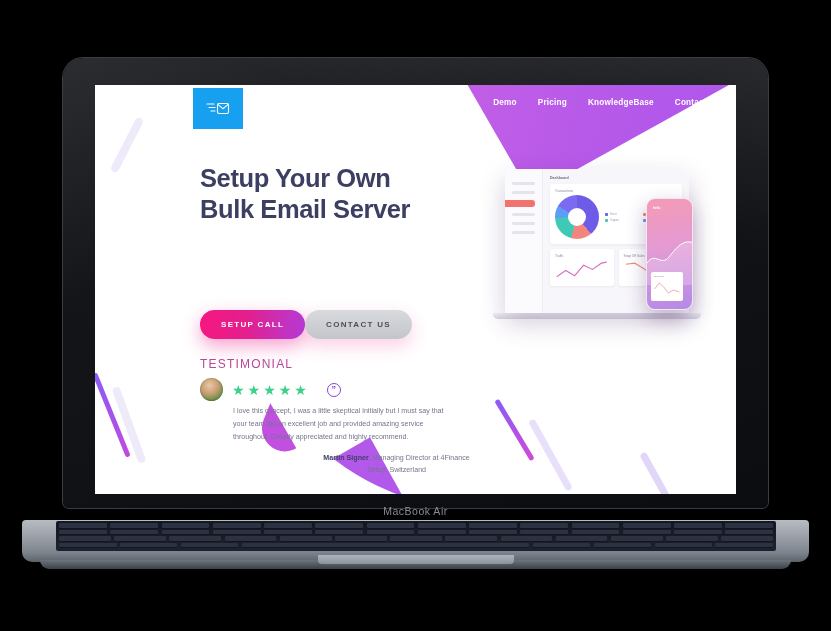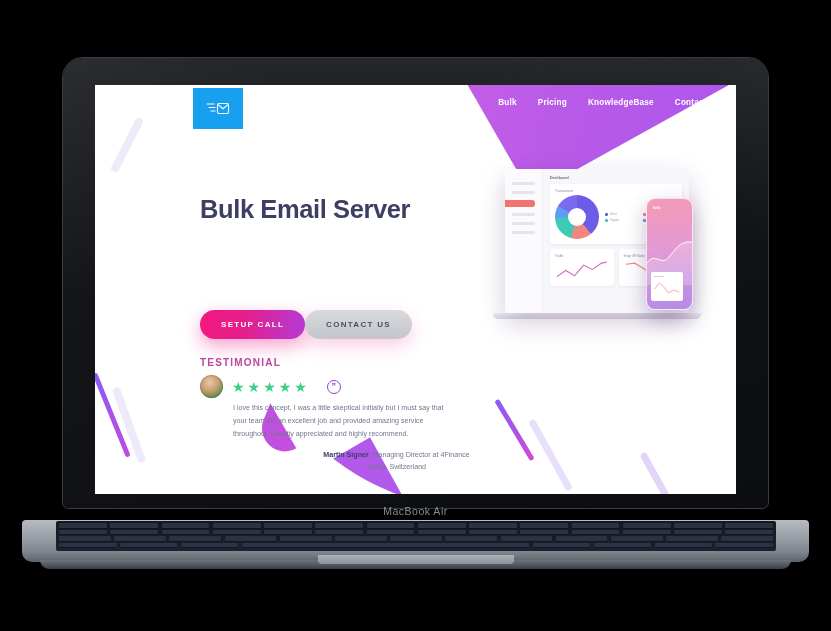--- a/index.html
+++ b/index.html
@@ -117,21 +117,21 @@
     background:linear-gradient(95deg,#f5177f 0%,#e31f8e 45%,#b33cd8 100%);
     box-shadow:0 7px 18px rgba(236,30,140,.42);
   }
   .btn-secondary {
     background:linear-gradient(180deg,#d9dade,#c3c5ca);
     color:#4b4e5c; box-shadow:0 7px 18px rgba(236,30,140,.22);
   }
 
   
   .tm { position:absolute; left:105px; top:272px; width:360px; }
-  .tm-kicker { color:#b6489c; font-size:10px; font-weight:700; letter-spacing:1.2px; }
+  .tm-kicker { color:#b6489c; font-size:12px; font-weight:400; letter-spacing:1.2px; }
   .tm-head { display:flex; align-items:center; gap:9px; margin-top:7px; }
   .avatar {
     width:23px; height:23px; border-radius:50%; flex:none;
     background:radial-gradient(circle at 42% 32%,#e8c9a8 0%,#c99d72 42%,#5f8f46 75%,#3f6b2e 100%);
     box-shadow:inset 0 0 0 1px rgba(0,0,0,.12);
   }
   .stars { display:flex; gap:2px; color:#3ad18a; font-size:14px; letter-spacing:1px; line-height:1; }
   .qmark {
     width:14px; height:14px; border-radius:50%; border:1.3px solid #8b3fe0;
     color:#8b3fe0; font-size:9px; font-weight:700; line-height:11px;
@@ -216,29 +216,29 @@
     <div class="logo">
       <svg width="24" height="16" viewBox="0 0 24 16">
         <path d="M1 3h7M3 6.5h6M5 10h4" stroke="#fff" stroke-width="1.1" stroke-linecap="round" fill="none"></path>
         <rect x="11.5" y="2.5" width="11" height="10" rx="1.4" stroke="#fff" stroke-width="1.1" fill="none"></rect>
         <path d="M11.8 3.4l5.2 4.3 5.2-4.3" stroke="#fff" stroke-width="1.1" fill="none" stroke-linecap="round"></path>
       </svg>
     </div>
 
     <div class="nav">
       <a>How it works?</a>
-      <a>Bulk</a>
+      <a>Demo</a>
       <a>Pricing</a>
       <a>KnowledgeBase</a>
       <a>Contact Us</a>
     </div>
 
     <div class="hero">
       <h1>
-        <br>
+        <span>Setup Your Own</span><br>
         <span>Bulk Email Server</span>
       </h1>
     </div>
 
     <div class="btns">
       <button class="btn btn-primary">SETUP CALL</button>
       <button class="btn btn-secondary">CONTACT US</button>
     </div>
 
     <div class="tm">

